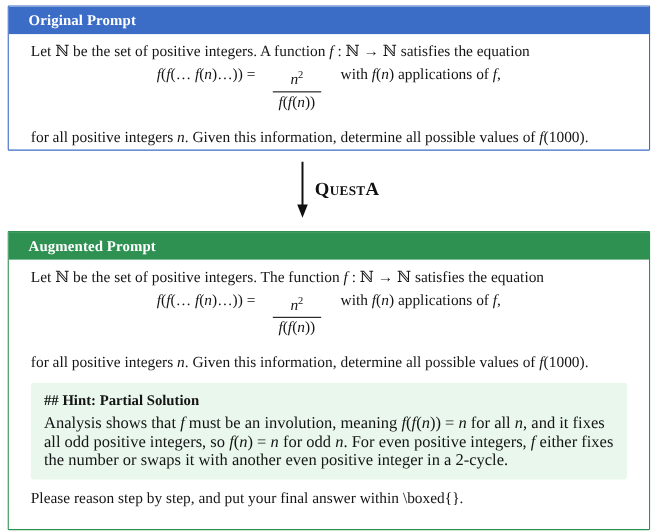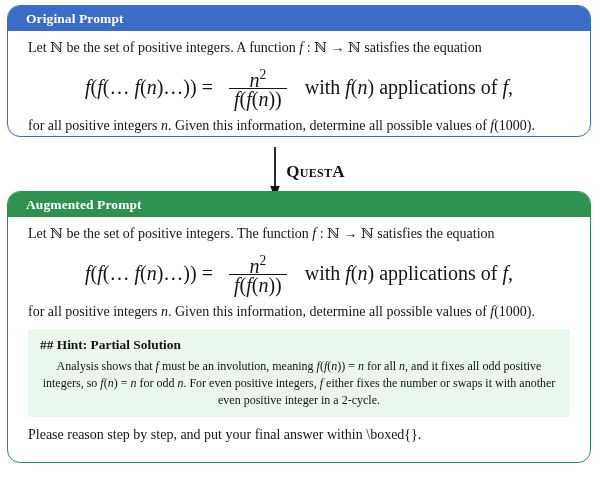--- a/index.html
+++ b/index.html
@@ -3,57 +3,57 @@
 <meta charset="utf-8">
 <style>
   html,body { margin:0; padding:0; background:#ffffff; }
   .canvas {
     position:relative; width:600px; height:483px; background:#ffffff;
     font-family:"Liberation Serif","DejaVu Serif",serif; color:#141414;
     overflow:hidden;
   }
   .prompt-box {
     position:absolute; left:7px; width:584px; background:#fff;
-    border:1.6px solid; border-radius:13px; box-sizing:border-box; overflow:hidden;
+    border:1.6px solid; border-radius:1px; box-sizing:border-box; overflow:hidden;
   }
   .box-original { top:5px; height:132px; border-color:var(--blue,#3B6CC6); }
-  .box-augmented { top:191px; height:272px; border-color:var(--green,#2E9152); }
+  .box-augmented { top:210px; height:272px; border-color:var(--green,#2E9152); }
   .box-header {
     height:25px; line-height:25px; padding:0 0 0 18px;
     color:#fff; font-weight:bold; font-size:13.5px; letter-spacing:0.1px;
   }
   .box-original .box-header { background:var(--blue,#3B6CC6); }
   .box-augmented .box-header { background:var(--green,#2E9152); }
   .box-body { padding:8px 20px 0 20px; }
   .text-line { font-size:14px; line-height:17px; margin:0; }
   .it { font-style:italic; }
   sup { font-size:0.68em; }
   .equation-row {
-    display:flex; align-items:center; justify-content:center;
-    margin:5px 0 4px 0; font-size:20px; min-height:52px;
+    display:flex; justify-content:center;
+    margin:5px 0 4px 0; font-size:14px; min-height:52px;
   }
   .frac { display:inline-flex; flex-direction:column; align-items:center; margin-left:16px; }
   .frac .num { padding:0 5px 1px 5px; line-height:16px; }
   .frac .den { border-top:1.1px solid #141414; padding:2px 5px 0 5px; line-height:16px; }
   .eq-note { margin-left:18px; }
   .transform-row {
     position:absolute; top:141px; left:0; width:600px; height:62px;
     display:flex; align-items:center; justify-content:center;
   }
   .transform-group { display:flex; align-items:center; transform:translateX(6px); }
   .questa-label {
     font-weight:bold; font-size:17px; font-variant:small-caps;
     letter-spacing:0.3px; margin-left:3px; color:#111;
   }
   .hint-box {
     margin:9px 0 0 0; background:var(--hintbg,#E9F7EC);
     border-radius:3px; padding:7px 12px 9px 12px;
   }
   .hint-title { font-weight:bold; font-size:13.4px; line-height:18px; margin:0 0 4px 0; }
-  .hint-text { font-size:12px; line-height:16.8px; margin:0;text-align:center; }
+  .hint-text { font-size:15px; line-height:16.8px; margin:0; }
   .final-line { margin-top:9px; }
 </style>
 </head>
 <body>
 
 <div class="canvas">
 
   <section class="prompt-box box-original">
     <div class="box-header">Original Prompt</div>
     <div class="box-body">

